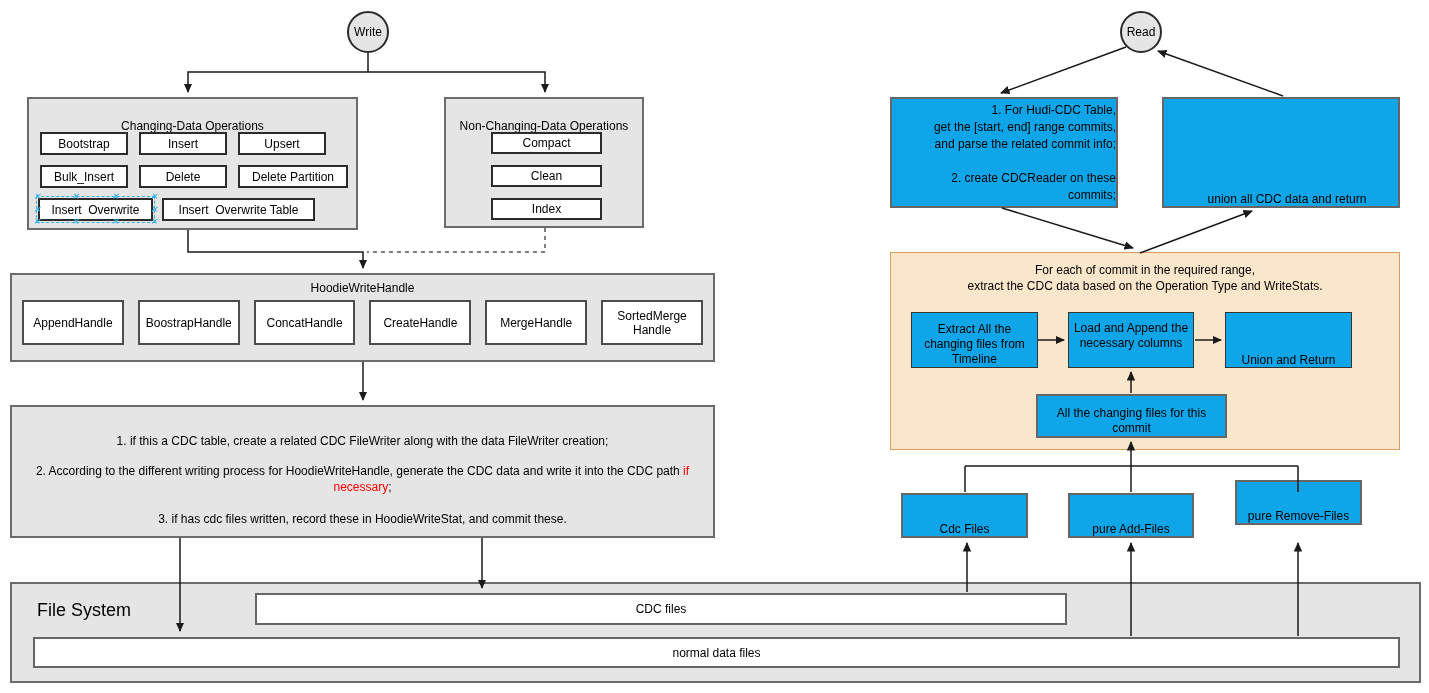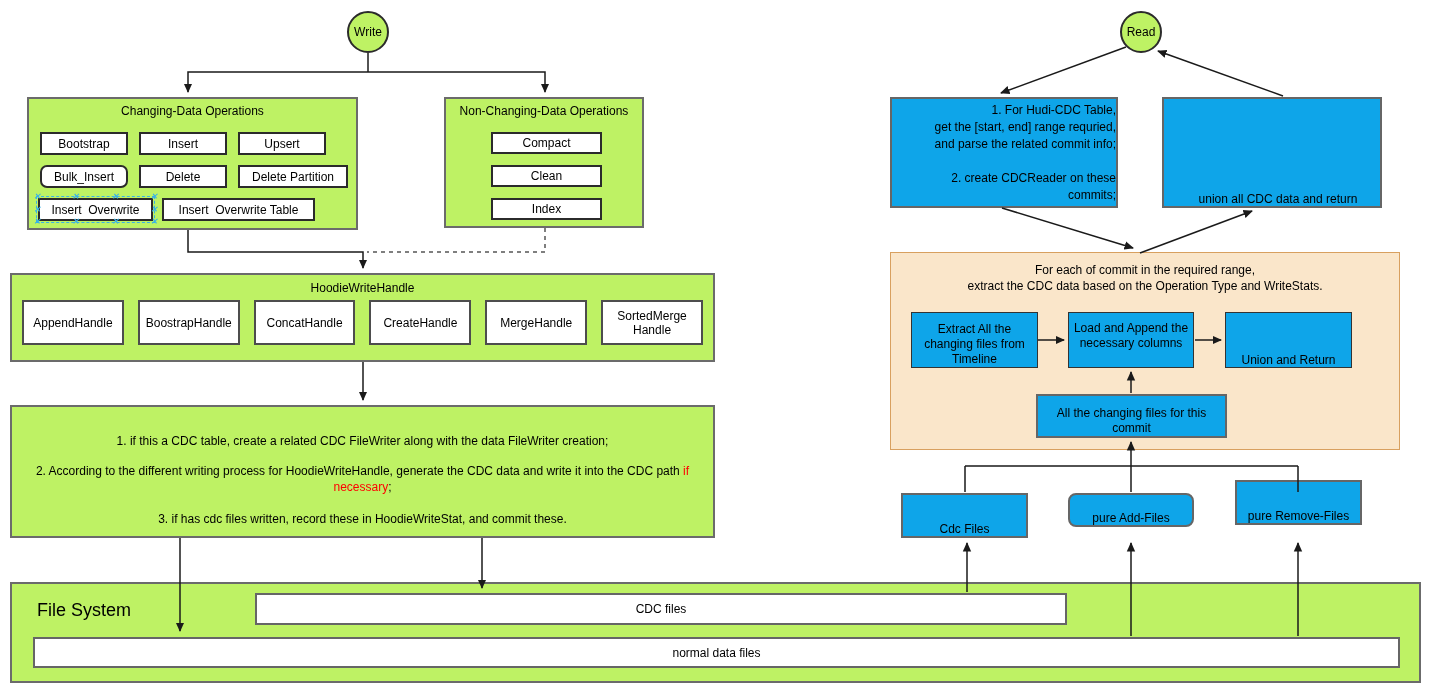--- a/index.html
+++ b/index.html
@@ -1,21 +1,21 @@
 <!DOCTYPE html>
 <html><head>
 <meta charset="utf-8">
 <style>
   html,body{margin:0;padding:0;background:#ffffff;font-family:"Liberation Sans",sans-serif;color:#000;}
   .canvas{position:relative;width:1429px;height:693px;background:#fff;overflow:hidden;}
   .connectors{position:absolute;inset:0;width:1429px;height:693px;pointer-events:none;z-index:6;}
-  .node{position:absolute;box-sizing:border-box;background:#bef264;}
+  .node{position:absolute;box-sizing:border-box;background:#e5e5e5;}
   .circle{border:2px solid #2b2b2b;border-radius:50%;display:flex;align-items:center;justify-content:center;font-size:12px;z-index:2;}
   .container{border:2px solid #6b6b6b;z-index:1;}
-  .box-title{text-align:center;font-size:12px;padding-top:5px;}
+  .box-title{text-align:center;font-size:12px;padding-top:20px;}
   .op{position:absolute;box-sizing:border-box;border:2px solid #2b2b2b;background:#fff;display:flex;align-items:center;justify-content:center;font-size:12px;white-space:pre;z-index:3;}
   .gray-box{position:absolute;box-sizing:border-box;border:2px solid #666;background:#0ea5e9;display:flex;align-items:flex-end;justify-content:center;font-size:12px;text-align:center;z-index:3;}
   .thin-box{border-width:1.5px;border-color:#333;}
   .hoodie-row{display:flex;gap:14px;padding:0 10px;margin-top:33px;}
   .hoodie-item{flex:1;box-sizing:border-box;border:2px solid #4d4d4d;background:#fff;height:45px;display:flex;align-items:center;justify-content:center;font-size:12px;text-align:center;line-height:14px;}
   .bigtext{font-size:12px;text-align:center;line-height:16px;}
   .bigtext p{margin:0;}
   .red{color:#f00;}
   .tline{min-height:17px;font-size:12px;line-height:17px;text-align:center;}
   .selection{position:absolute;inset:-4px;border:1px dashed #39b2e8;pointer-events:none;z-index:4;}
@@ -70,21 +70,21 @@
 
   <div class="node circle" style="left:347px;top:11px;width:42px;height:42px;">
     <span>Write</span>
   </div>
 
   <div class="node container" style="left:27px;top:97px;width:331px;height:133px;">
     <div class="box-title">Changing-Data Operations</div>
     <div class="op" style="left:11px;top:33px;width:88px;height:23px;"><span>Bootstrap</span></div>
     <div class="op" style="left:110px;top:33px;width:88px;height:23px;"><span>Insert</span></div>
     <div class="op" style="left:209px;top:33px;width:88px;height:23px;"><span>Upsert</span></div>
-    <div class="op" style="left:11px;top:66px;width:88px;height:23px;border-radius:7px;"><span>Bulk_Insert</span></div>
+    <div class="op" style="left:11px;top:66px;width:88px;height:23px;"><span>Bulk_Insert</span></div>
     <div class="op" style="left:110px;top:66px;width:88px;height:23px;"><span>Delete</span></div>
     <div class="op" style="left:209px;top:66px;width:110px;height:23px;"><span>Delete Partition</span></div>
     <div class="op" style="left:9px;top:99px;width:115px;height:23px;">
       <span>Insert  Overwrite</span>
       <span class="selection">
         <i class="hnd" style="left:0;top:0;">✕</i>
         <i class="hnd" style="left:33%;top:0;">✕</i>
         <i class="hnd" style="left:67%;top:0;">✕</i>
         <i class="hnd" style="left:100%;top:0;">✕</i>
         <i class="hnd" style="left:0;top:50%;">✕</i>
@@ -132,28 +132,28 @@
   <div class="bar" style="left:33px;top:637px;width:1367px;height:31px;">
     <span>normal data files</span>
   </div>
 
   <div class="node circle" style="left:1120px;top:11px;width:42px;height:42px;">
     <span>Read</span>
   </div>
 
   <div class="node gray-box" style="left:890px;top:97px;width:228px;height:111px;flex-direction:column;justify-content:center;">
     <div class="tline">1. For Hudi-CDC Table,</div>
-    <div class="tline">get the [start, end] range requried,</div>
+    <div class="tline">get the [start, end] range commits,</div>
     <div class="tline">and parse the related commit info;</div>
     <div class="tline"></div>
     <div class="tline">2. create CDCReader on these</div>
     <div class="tline">commits;</div>
   </div>
 
-  <div class="node gray-box" style="left:1162px;top:97px;width:220px;height:111px;padding-left:12px;">
+  <div class="node gray-box" style="left:1162px;top:97px;width:238px;height:111px;padding-left:12px;">
     <span>union all CDC data and return</span>
   </div>
 
   <div class="node orange" style="left:890px;top:252px;width:510px;height:198px;">
     <div class="orange-title">For each of commit in the required range,</div>
     <div class="orange-title" style="padding-top:0;">extract the CDC data based on the Operation Type and WriteStats.</div>
   </div>
   <div class="gray-box thin-box" style="left:911px;top:312px;width:127px;height:56px;line-height:15px;padding:0 6px;">
     <span>Extract All the changing files from Timeline</span>
   </div>
@@ -163,20 +163,20 @@
   <div class="gray-box thin-box" style="left:1225px;top:312px;width:127px;height:56px;">
     <span>Union and Return</span>
   </div>
   <div class="gray-box" style="left:1036px;top:394px;width:191px;height:44px;line-height:15px;padding:0 8px;">
     <span>All the changing files for this commit</span>
   </div>
 
   <div class="gray-box" style="left:901px;top:493px;width:127px;height:45px;">
     <span>Cdc Files</span>
   </div>
-  <div class="gray-box" style="left:1068px;top:493px;width:126px;height:34px;border-radius:8px;">
+  <div class="gray-box" style="left:1068px;top:493px;width:126px;height:45px;">
     <span>pure Add-Files</span>
   </div>
   <div class="gray-box" style="left:1235px;top:480px;width:127px;height:45px;">
     <span>pure Remove-Files</span>
   </div>
 
 </div>
 
 </body></html>

